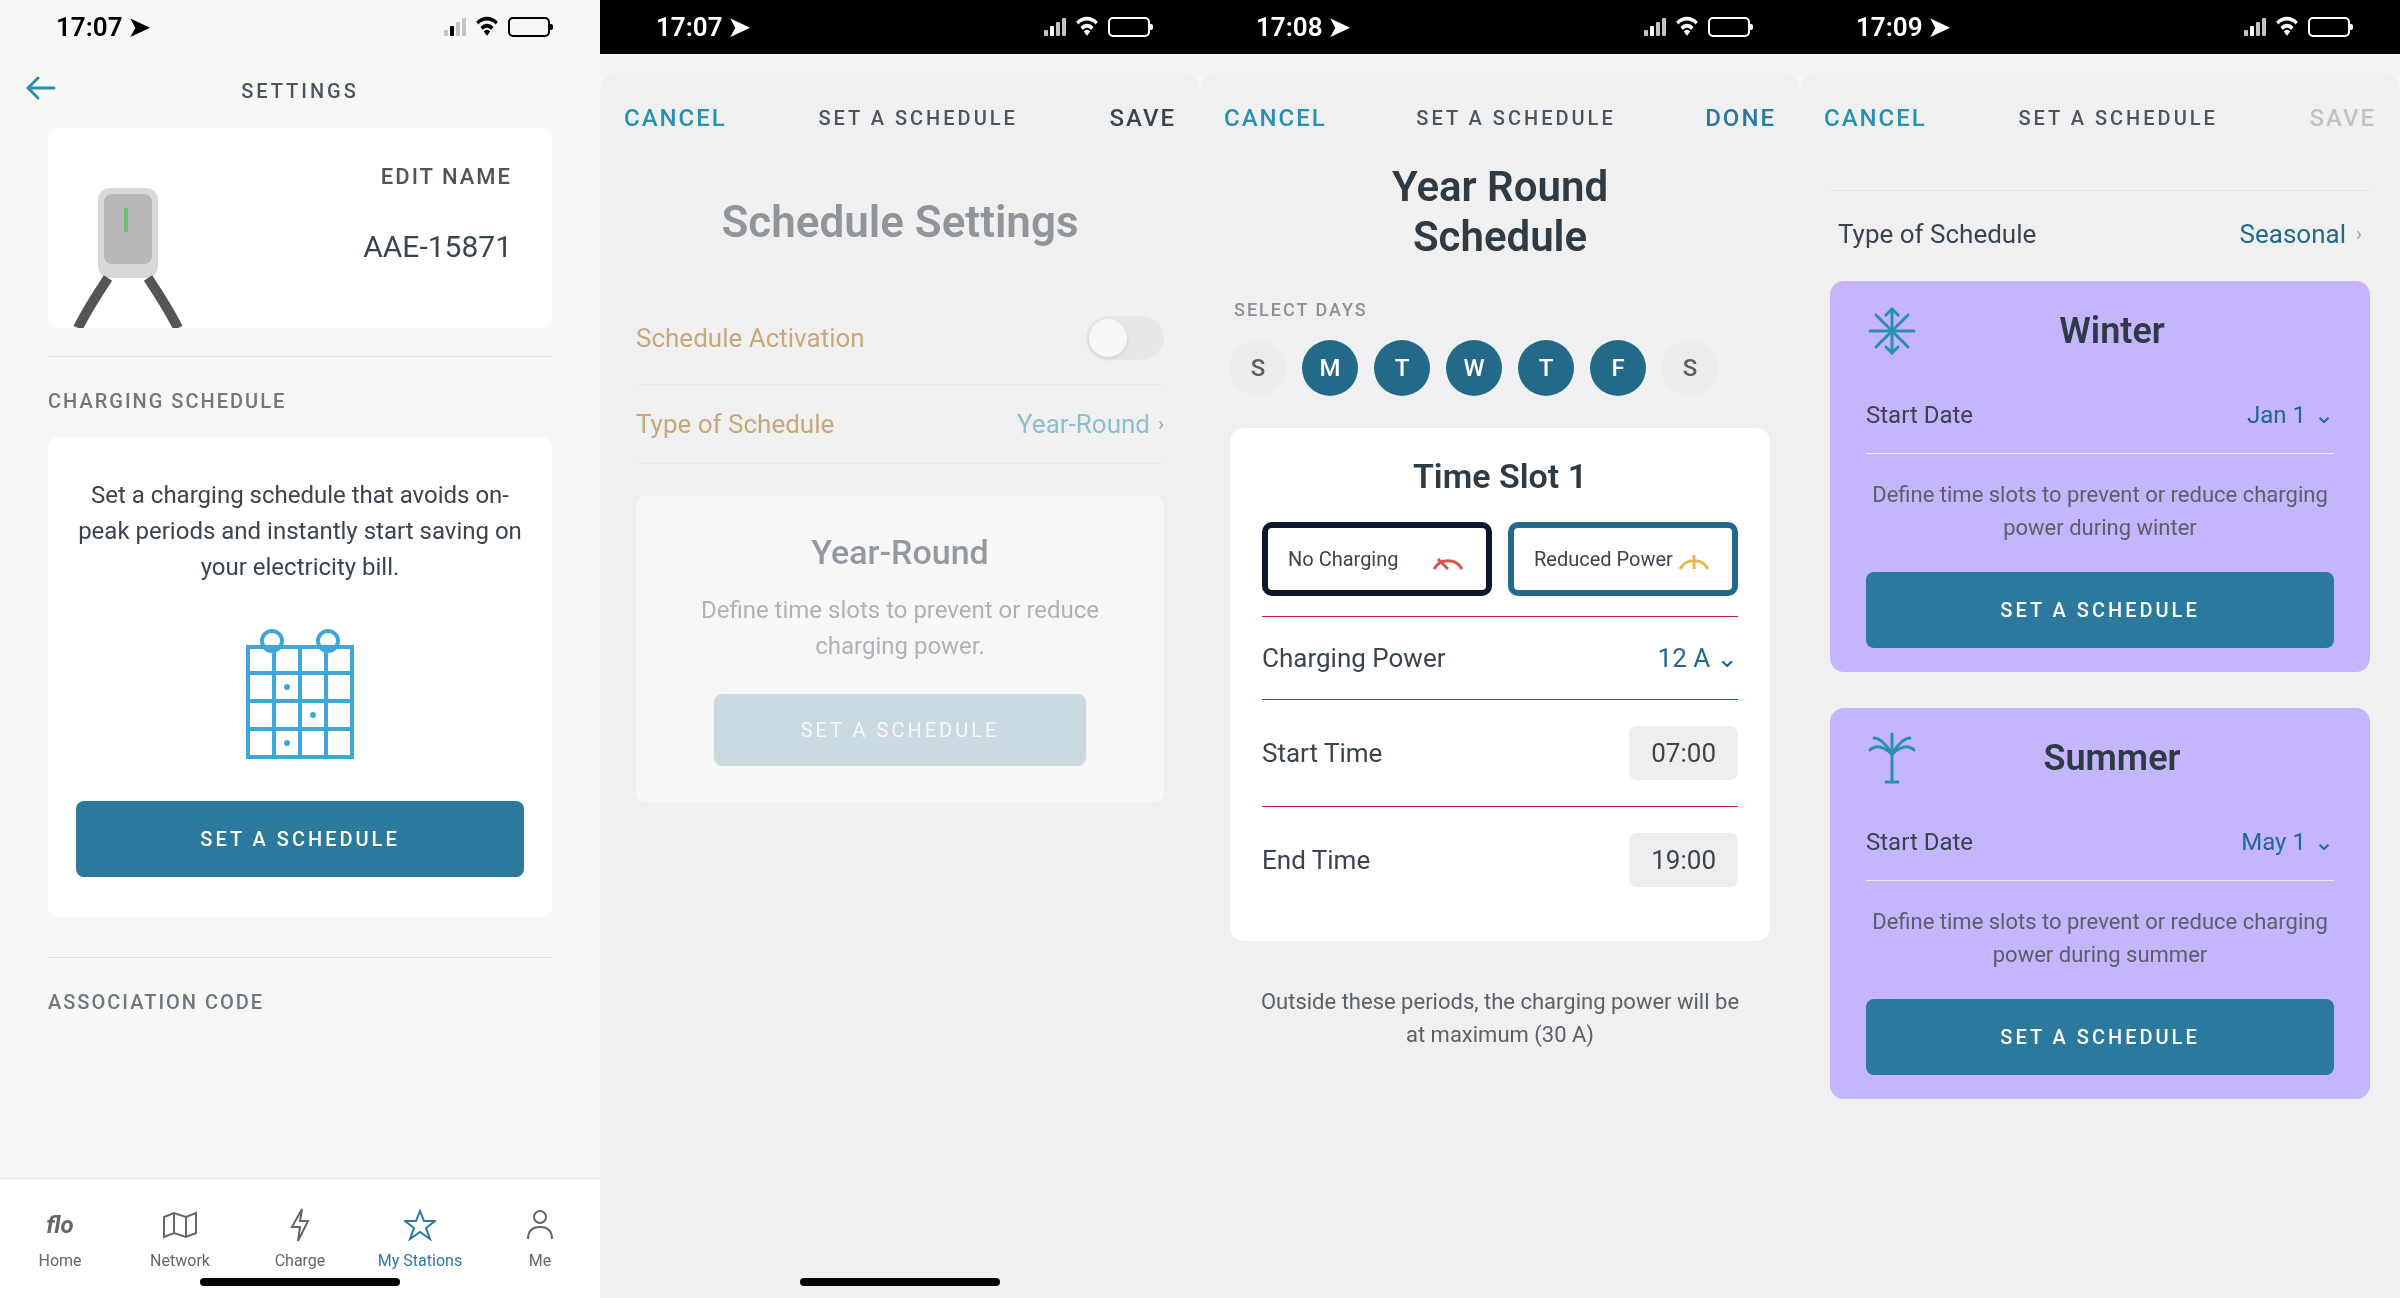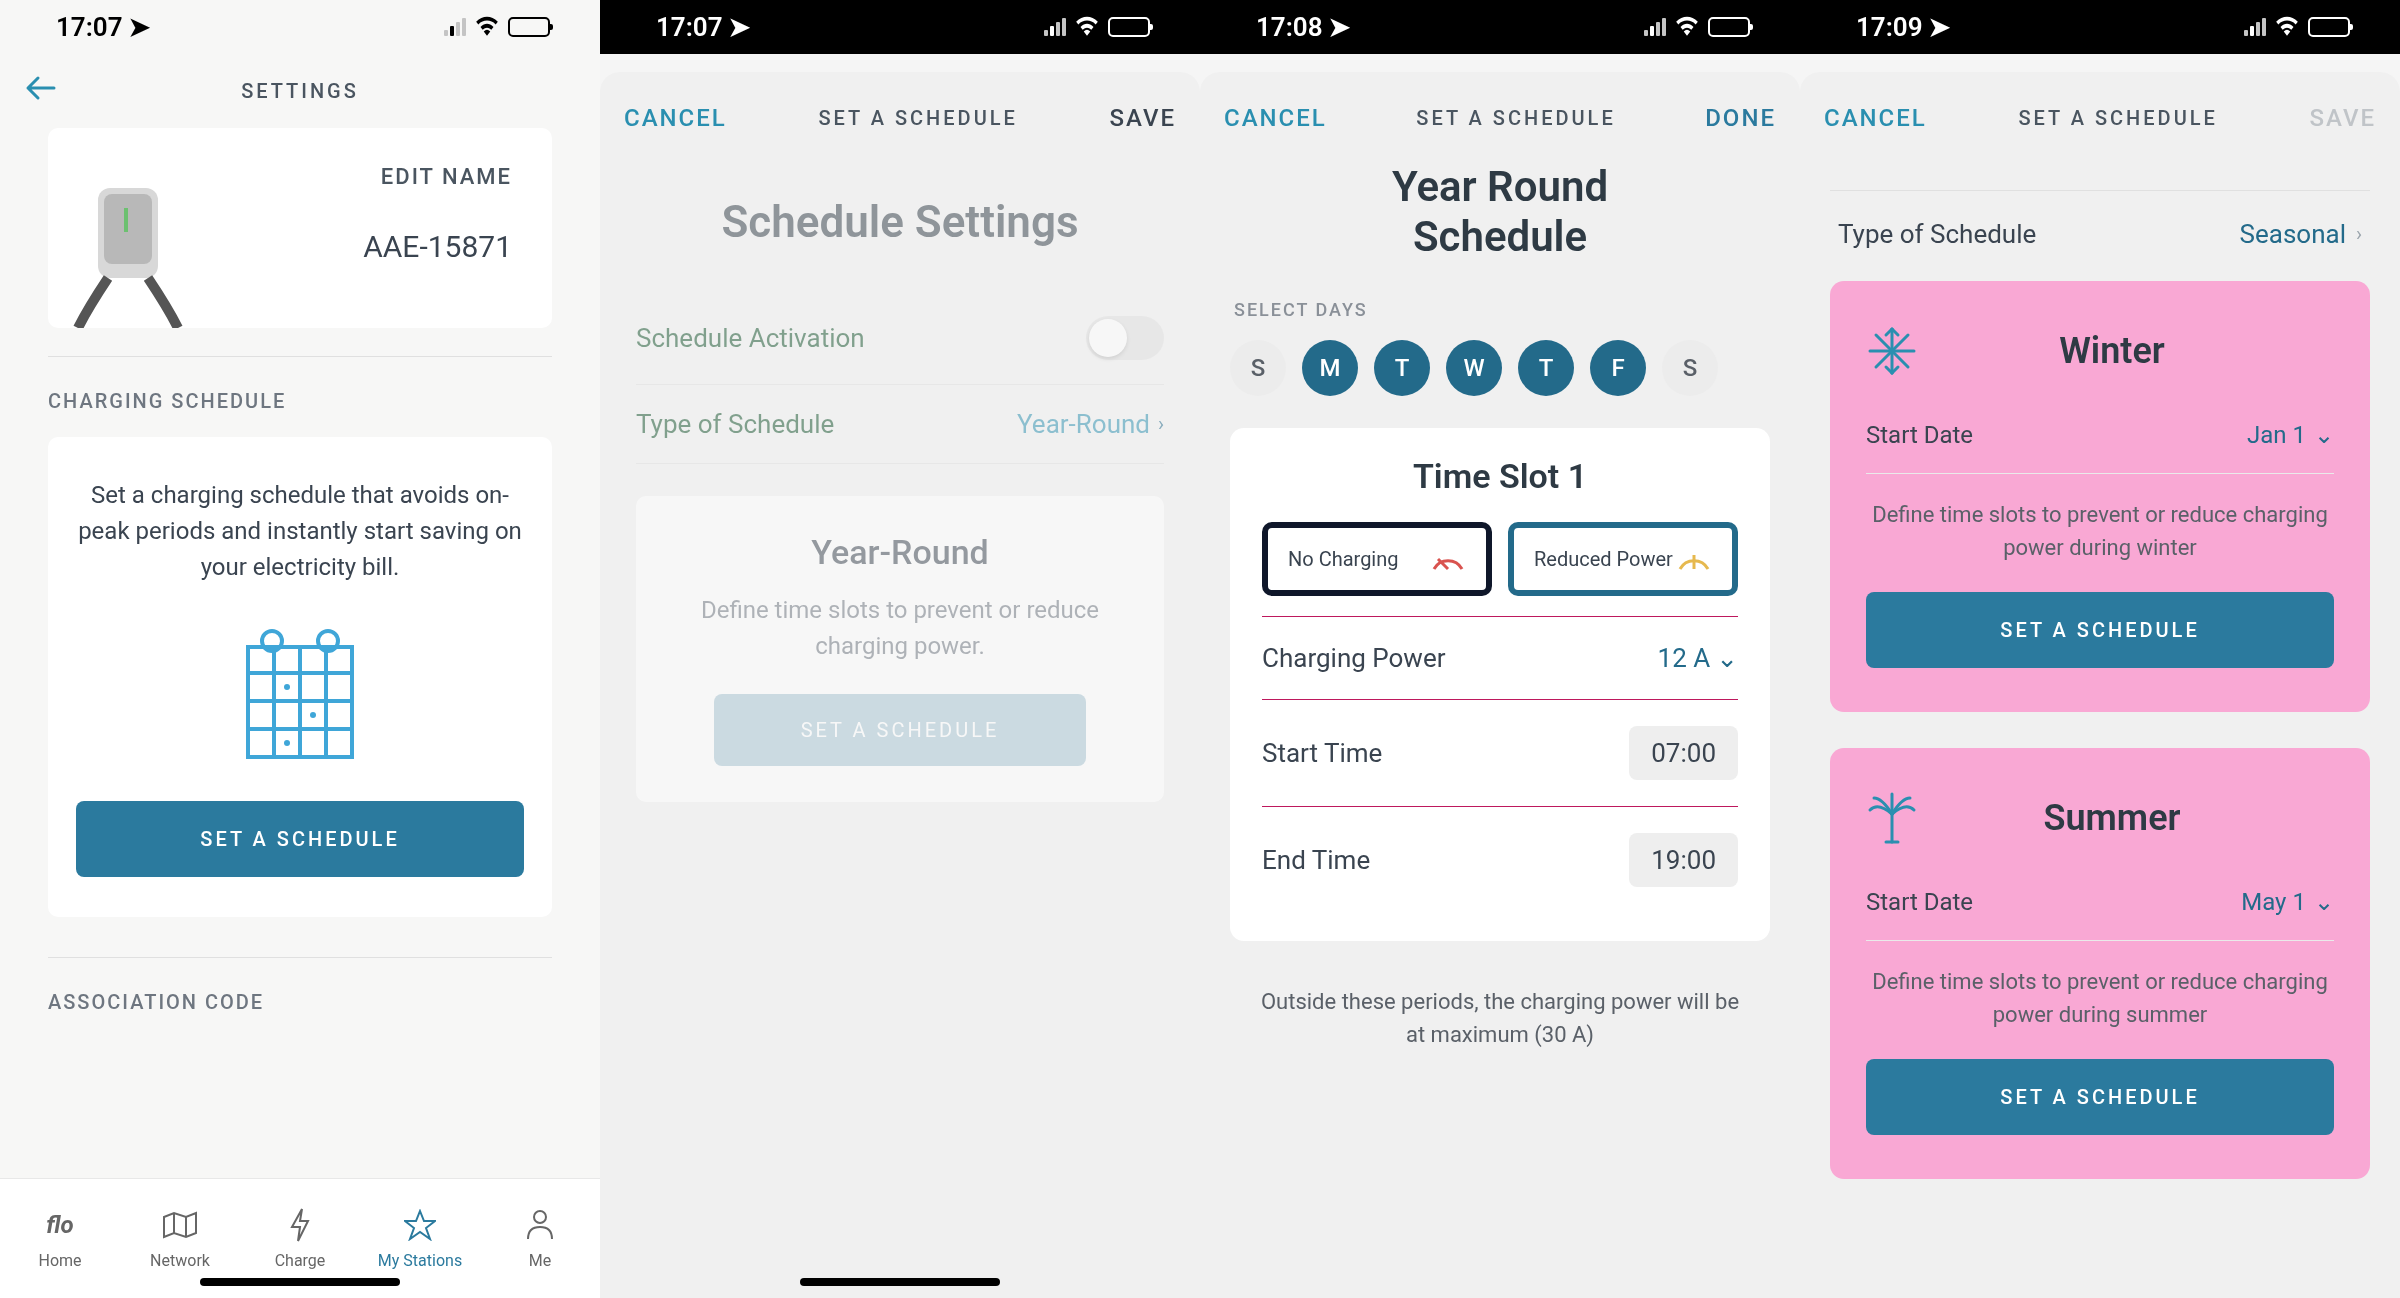--- a/index.html
+++ b/index.html
@@ -48,21 +48,21 @@
 .modal-header { display:flex; justify-content:space-between; align-items:center; padding: 20px 24px; }
 .modal-cancel, .modal-done, .modal-save { font-size:24px; letter-spacing:2px; font-weight:500; }
 .modal-cancel { color:#2a8fb0; }
 .modal-done { color:#2b7a9e; }
 .modal-save { color:#3a4450; }
 .modal-save.disabled { color:#c0c4c8; }
 .modal-title { font-size:20px; letter-spacing:3px; color:#4a5560; font-weight:500; }
 .s2-body { padding: 30px 36px; opacity:0.5; }
 .s2-heading { font-size:44px; font-weight:600; color:#2e3a44; text-align:center; margin: 14px 0 44px 0; }
 .s2-row { display:flex; justify-content:space-between; align-items:center; padding:24px 0; border-bottom:1px solid #e0e0e0; }
-.s2-row-label { font-size:26px; color:#14532d; }
+.s2-row-label { font-size:26px; color:#a16207; }
 .toggle { width:78px; height:44px; background:#e0e0e0; border-radius:22px; position:relative; cursor:pointer; }
 .toggle-knob { position:absolute; left:3px; top:3px; width:38px; height:38px; background:#fff; border-radius:50%; box-shadow:0 2px 4px rgba(0,0,0,0.2); }
 .s2-row-value { color:#2a8fb0; font-size:26px; display:flex; align-items:center; gap:8px; }
 .s2-card { background:#fff; border-radius:10px; padding:36px 32px; margin-top:32px; text-align:center; }
 .s2-card h3 { font-size:34px; color:#3a4450; font-weight:500; margin-bottom:20px; }
 .s2-card p { font-size:24px; color:#6e7680; line-height:1.5; margin-bottom:30px; }
 .s2-btn { background:#a8c6d4; color:#fff; border:none; border-radius:8px; padding:24px 48px; font-size:20px; letter-spacing:3px; width:80%; }
 
 
 .s3-body { padding: 10px 30px; }
@@ -84,21 +84,21 @@
 .s3-row-label { font-size:26px; color:#3a4450; }
 .s3-row-value { color:#236a8a; font-size:26px; display:flex; align-items:center; gap:6px; }
 .time-pill { background:#eeeeee; padding:12px 22px; border-radius:8px; font-size:26px; color:#3a4450; }
 .s3-footer { font-size:22px; color:#5a6068; text-align:center; margin-top:44px; line-height:1.5; padding:0 20px; }
 
 
 .s4-body { padding: 20px 30px; }
 .s4-toprow { display:flex; justify-content:space-between; align-items:center; padding:28px 8px 32px 8px; border-top:1px solid #e0e0e0; margin-top:18px; }
 .s4-toprow-label { font-size:26px; color:#3a4450; }
 .s4-toprow-value { color:#236a8a; font-size:26px; display:flex; align-items:center; gap:10px; }
-.season-card { background:#f9a8d4; border-radius:14px; padding:44px 36px; margin-bottom:36px; }
+.season-card { background:#c4b5fd; border-radius:14px; padding:24px 36px; margin-bottom:36px; }
 .season-head { display:flex; align-items:center; gap:24px; margin-bottom:26px; }
 .season-icon { width:52px; height:52px; color:#2a8fb0; }
 .season-title { font-size:36px; font-weight:600; color:#2e3a44; flex:1; text-align:center; margin-right:52px; }
 .season-row { display:flex; justify-content:space-between; align-items:center; padding:18px 0 24px 0; border-bottom:1px solid #eaeaea; }
 .season-row-label { font-size:24px; color:#3a4450; }
 .season-row-value { color:#236a8a; font-size:24px; display:flex; align-items:center; gap:8px; }
 .season-desc { font-size:22px; color:#5a6068; text-align:center; margin:24px 0 28px 0; line-height:1.5; }
 .chev { font-size:20px; color:#9aa4ac; }
 .chev-blue { color:#236a8a; }
 </style>

